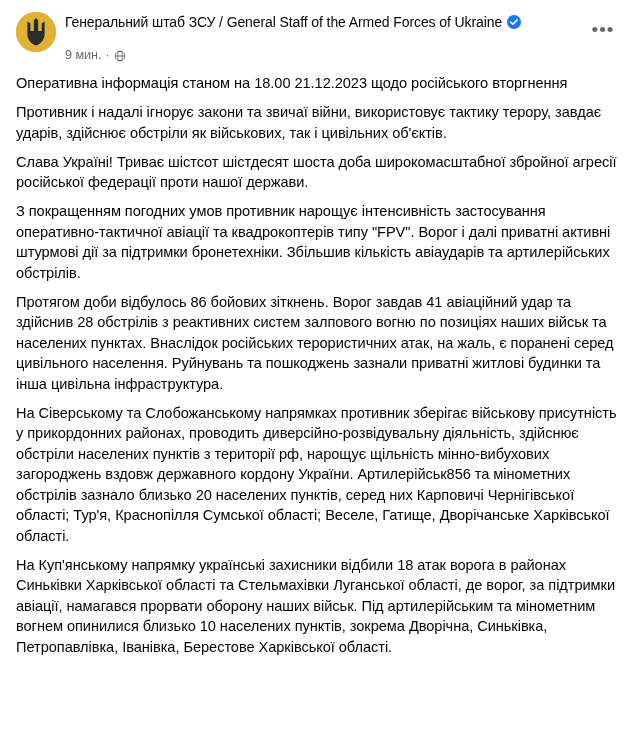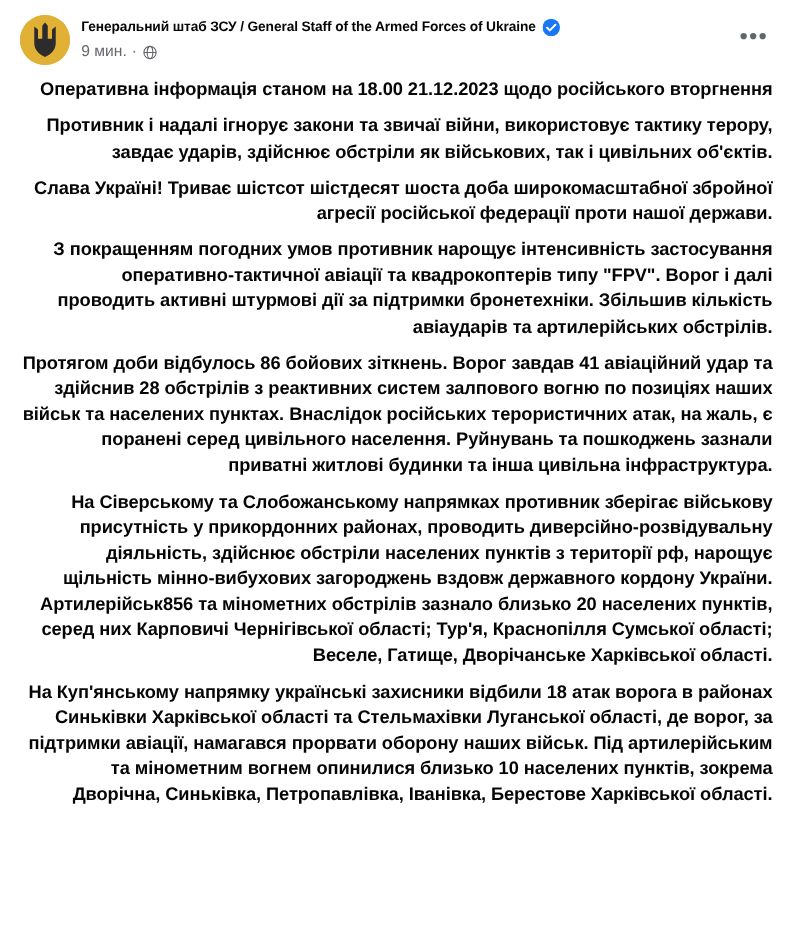--- a/index.html
+++ b/index.html
@@ -43,38 +43,38 @@
     flex: 1 1 auto;
     min-width: 0;
     padding-top: 1px;
   }
   .name-row {
     display: flex;
     align-items: center;
     line-height: 18px;
   }
   .page-name {
-    font-size: 11px;
-    font-weight: bold;
+    font-size: 14px;
+    font-weight: normal;
     color: #050505;
     letter-spacing: -0.1px;
     white-space: nowrap;
     overflow: hidden;
     text-overflow: ellipsis;
   }
   .verified {
     flex: 0 0 auto;
     margin-left: 5px;
     display: inline-flex;
     align-items: center;
   }
   .meta-row {
     display: flex;
     align-items: center;
-    margin-top: 3px;
+    margin-top: 17px;
     color: #65676b;
     font-size: 12.5px;
     line-height: 15px;
   }
   .meta-sep {
     margin: 0 4px;
     color: #65676b;
     font-size: 12.5px;
   }
   .globe {
@@ -98,22 +98,21 @@
     cursor: pointer;
   }
   .post-body {
     font-size: 14.6px;
     line-height: 20.5px;
     color: #050505;
     letter-spacing: -0.05px;
   }
   .post-body p {
     margin: 0 0 8.5px 0;
-    text-align: right;
-    font-weight: bold;
+    text-align: left;
   }
   .post-body p:last-child { margin-bottom: 0; }
 </style>
 </head>
 <body>
 
 <div class="post">
 
   <div class="post-header">
     <div class="avatar">
@@ -144,20 +143,20 @@
         </span>
       </div>
     </div>
     <div class="menu-dots">•••</div>
   </div>
 
   <div class="post-body">
     <p>Оперативна інформація станом на 18.00 21.12.2023 щодо російського вторгнення</p>
     <p>Противник і надалі ігнорує закони та звичаї війни, використовує тактику терору, завдає ударів, здійснює обстріли як військових, так і цивільних об'єктів.</p>
     <p>Слава Україні! Триває шістсот шістдесят шоста доба широкомасштабної збройної агресії російської федерації проти нашої держави.</p>
-    <p>З покращенням погодних умов противник нарощує інтенсивність застосування оперативно-тактичної авіації та квадрокоптерів типу "FPV". Ворог і далі проводить активні штурмові дії за підтримки бронетехніки. Збільшив кількість авіаударів та артилерійських обстрілів.</p>
+    <p>З покращенням погодних умов противник нарощує інтенсивність застосування оперативно-тактичної авіації та квадрокоптерів типу "FPV". Ворог і далі приватні активні штурмові дії за підтримки бронетехніки. Збільшив кількість авіаударів та артилерійських обстрілів.</p>
     <p>Протягом доби відбулось 86 бойових зіткнень. Ворог завдав 41 авіаційний удар та здійснив 28 обстрілів з реактивних систем залпового вогню по позиціях наших військ та населених пунктах. Внаслідок російських терористичних атак, на жаль, є поранені серед цивільного населення. Руйнувань та пошкоджень зазнали приватні житлові будинки та інша цивільна інфраструктура.</p>
     <p>На Сіверському та Слобожанському напрямках противник зберігає військову присутність у прикордонних районах, проводить диверсійно-розвідувальну діяльність, здійснює обстріли населених пунктів з території рф, нарощує щільність мінно-вибухових загороджень вздовж державного кордону України. Артилерійськ856 та мінометних обстрілів зазнало близько 20 населених пунктів, серед них Карпoвичі Чернігівської області; Тур'я, Краснопілля Сумської області; Веселе, Гатище, Дворічанське Харківської області.</p>
     <p>На Куп'янському напрямку українські захисники відбили 18 атак ворога в районах Синьківки Харківської області та Стельмахівки Луганської області, де ворог, за підтримки авіації, намагався прорвати оборону наших військ. Під артилерійським та мінометним вогнем опинилися близько 10 населених пунктів, зокрема Дворічна, Синьківка, Петропавлівка, Іванівка, Берестове Харківської області.</p>
 
   </div>
 
 </div>
 
 </body></html>

